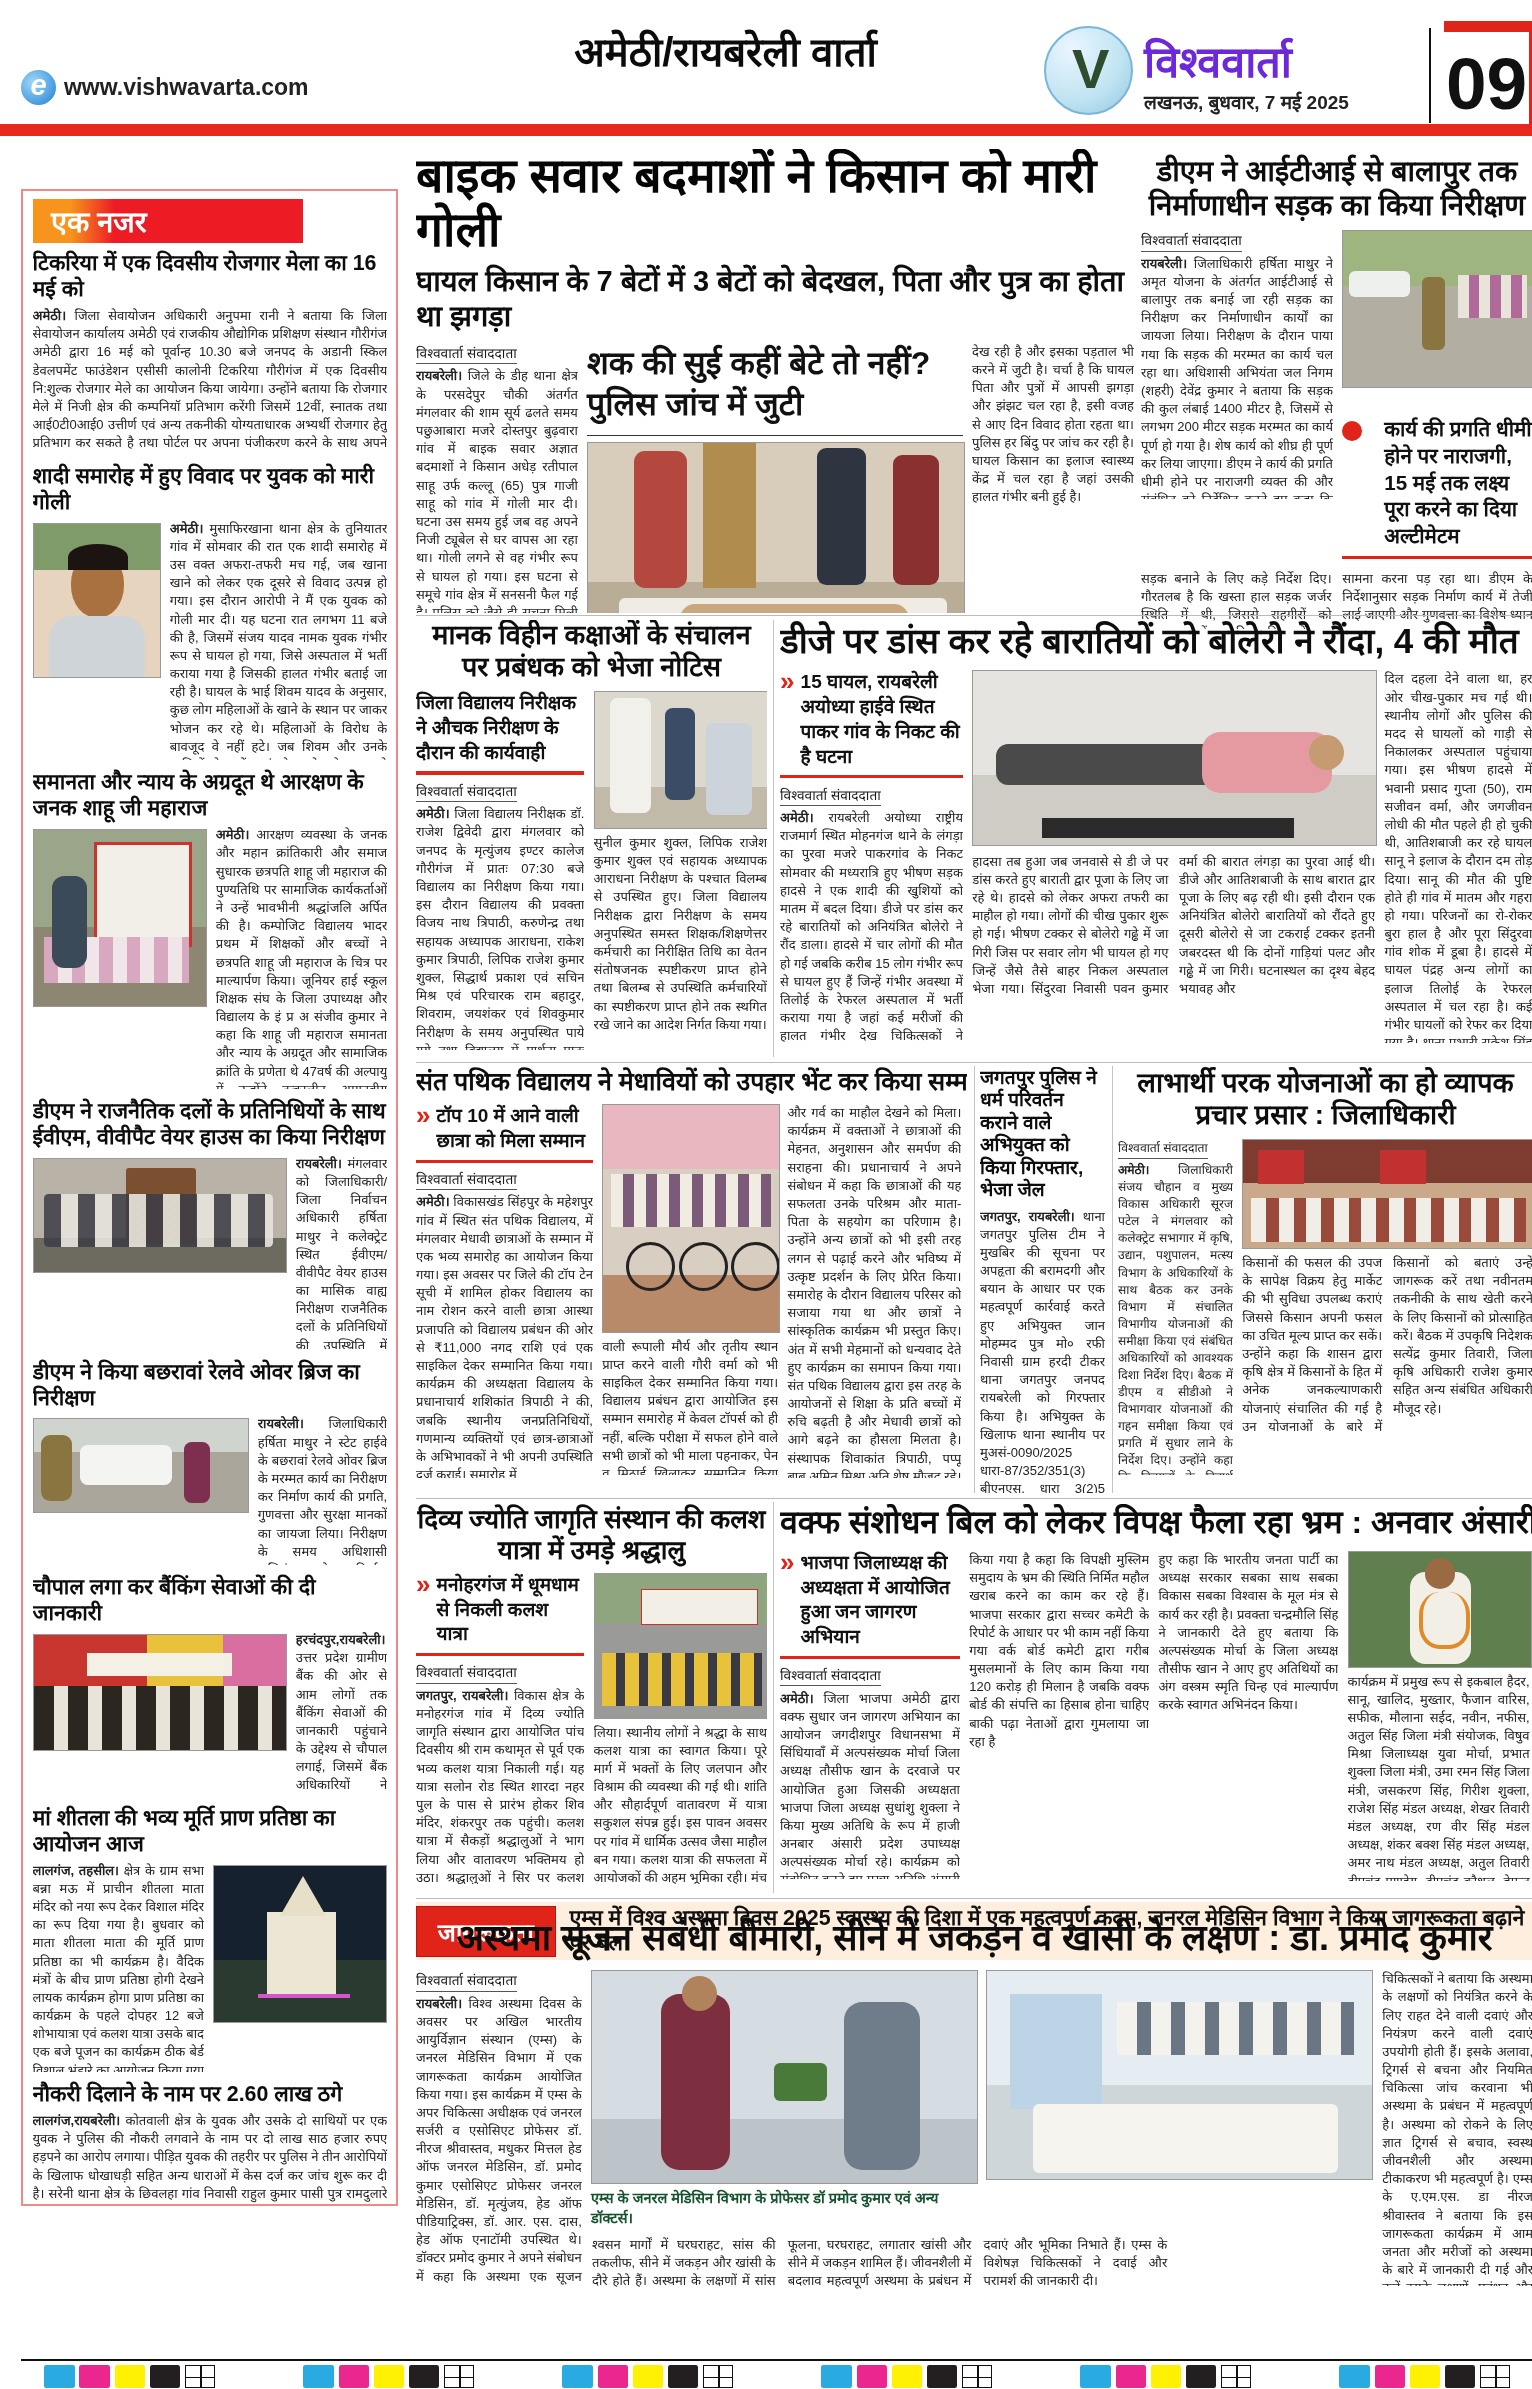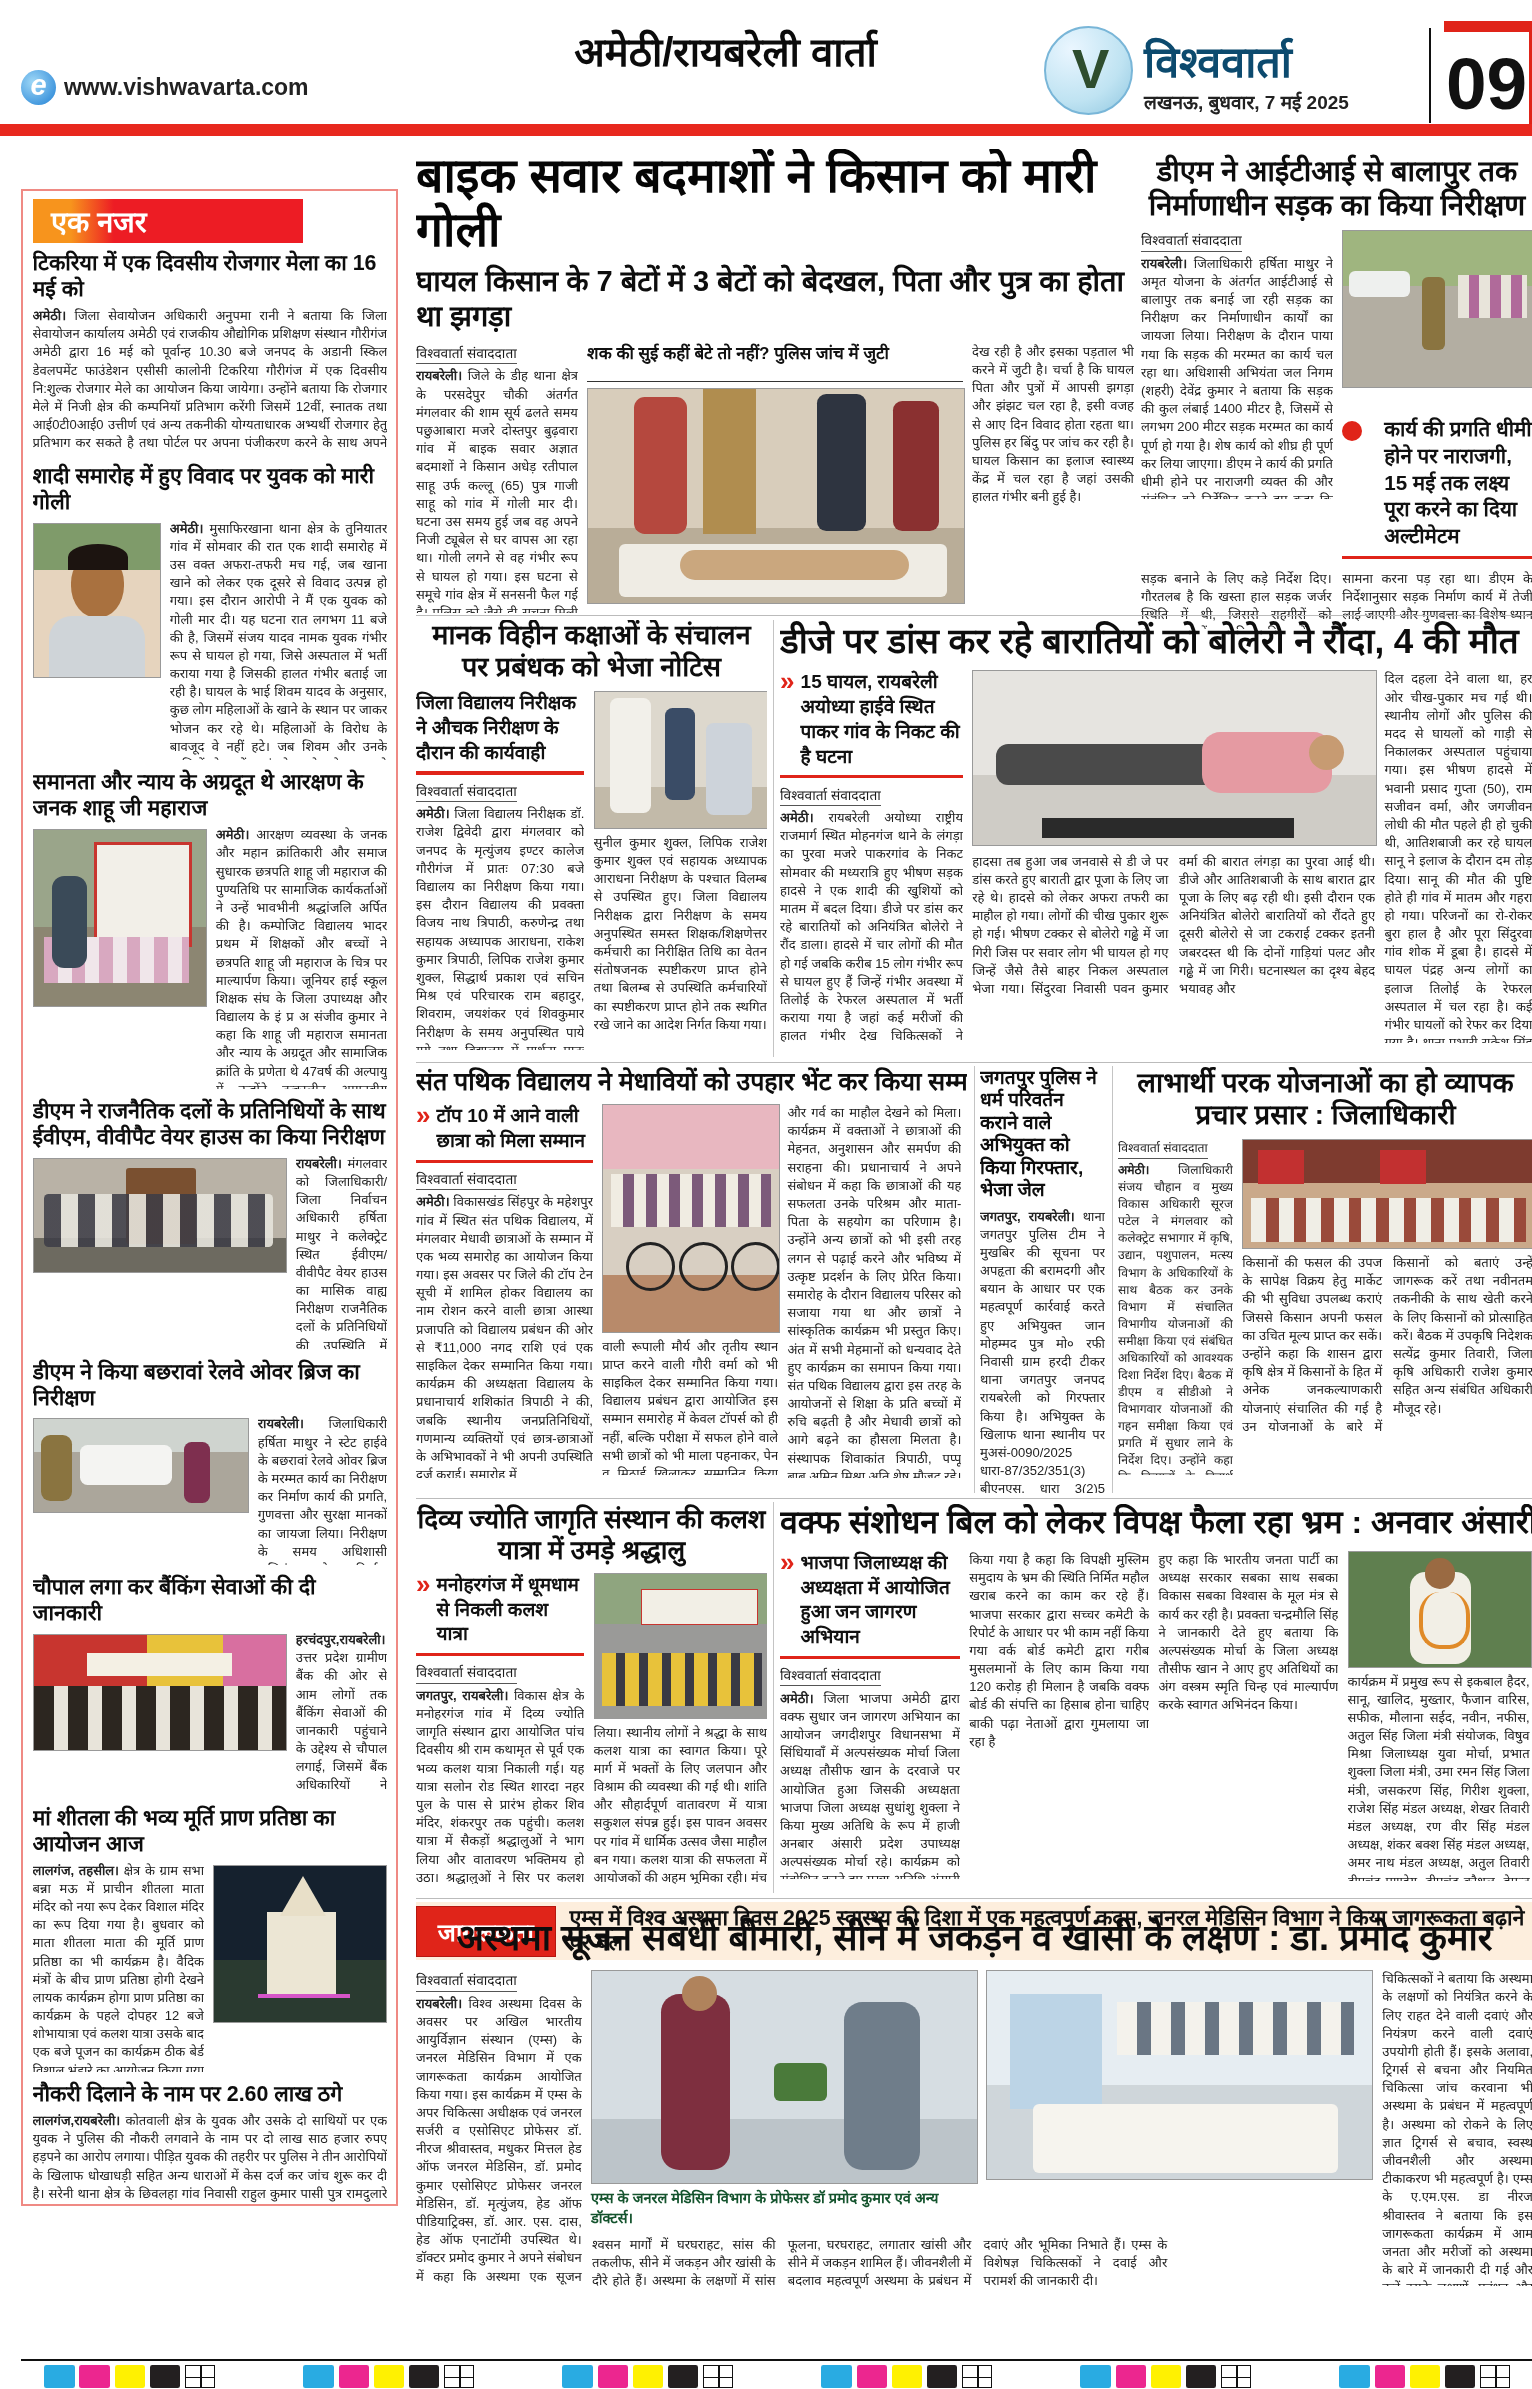--- a/index.html
+++ b/index.html
@@ -21,21 +21,21 @@
   .hairline-v{position:absolute;width:0.8px;background:#c4c4c4;}
   
   .site{position:absolute;left:21.4px;top:70px;display:flex;align-items:center;gap:7.6px;}
   .ie-ic{width:35px;height:35px;border-radius:50%;background:radial-gradient(circle at 35% 35%,#9fd8f7,#1f7fd4);position:relative;}
   .ie-ic:after{content:"e";position:absolute;left:9.2px;top:-1.5px;color:#fff;font-size:29px;font-weight:bold;font-style:italic;}
   .site-url{font-size:23px;font-weight:bold;color:#222;}
   .page-title{position:absolute;left:397px;top:23px;width:657px;text-align:center;font-size:40px;font-weight:800;color:#0b0b0b;}
   .brand-logo{position:absolute;left:1044px;top:26px;width:85px;height:85px;border-radius:50%;
       background:radial-gradient(circle at 30% 25%,#eaf6ff,#bfe3f2 60%,#8fc7e0);border:2.3px solid #79b6d8;}
   .brand-logo:after{content:"V";position:absolute;left:26px;top:7.6px;font-size:56px;font-weight:800;color:#2e4d2e;}
-  .brand-name{position:absolute;left:1144px;top:30.5px;font-size:43px;font-weight:800;color:#0c4a6e;}
+  .brand-name{position:absolute;left:1144px;top:30.5px;font-size:43px;font-weight:800;color:#6d28d9;}
   .edition{position:absolute;left:1144px;top:89px;font-size:19px;font-weight:bold;color:#222;}
   .pn-vline{position:absolute;left:1429px;top:27.5px;width:2.3px;height:95px;background:#111;}
   .pagenum{position:absolute;left:1444px;top:21.4px;width:85px;height:102px;border-top:11.5px solid #e02419;border-right:11.5px solid #e02419;
       display:flex;align-items:center;justify-content:center;font-size:73px;font-weight:bold;color:#111;}
   .redbar{position:absolute;left:0;top:124px;width:1533px;height:11.5px;background:#e8281e;}
   
   .leftbox{position:absolute;left:21.4px;top:189px;width:377px;height:2017px;border:2.3px solid #ef8a84;padding:7.6px 9.2px;box-sizing:border-box;overflow:hidden;}
   .eknajar{width:252px;height:44px;background:linear-gradient(90deg,#f7941d 0 14%,#ed1c24 30%);
       color:#fff;font-size:29px;font-weight:800;display:flex;align-items:center;padding-left:18.3px;margin-bottom:6.1px;}
   .lba{overflow:hidden;margin-bottom:7.6px;}
@@ -153,21 +153,21 @@
 
 <div class="sec" style="left:416px;top:149px;width:718px;height:464px">
   <div class="main-hl">बाइक सवार बदमाशों ने किसान को मारी गोली</div>
   <div class="main-sub">घायल किसान के 7 बेटों में 3 बेटों को बेदखल, पिता और पुत्र का होता था झगड़ा</div>
   <div class="row" style="margin-top:9.2px">
     <div class="col" style="width:162px;height:340px">
       <div class="byline">विश्ववार्ता संवाददाता</div>
       <p class="body-txt" style="margin:0"><b class="dl">रायबरेली।</b> <span>जिले के डीह थाना क्षेत्र के परसदेपुर चौकी अंतर्गत मंगलवार की शाम सूर्य ढलते समय पछुआबारा मजरे दोस्तपुर बुढ़वारा गांव में बाइक सवार अज्ञात बदमाशों ने किसान अधेड़ रतीपाल साहू उर्फ कल्लू (65) पुत्र गाजी साहू को गांव में गोली मार दी। घटना उस समय हुई जब वह अपने निजी ट्यूबेल से घर वापस आ रहा था। गोली लगने से वह गंभीर रूप से घायल हो गया। इस घटना से समूचे गांव क्षेत्र में सनसनी फैल गई है। पुलिस को जैसे ही सूचना मिली मौके पर पुलिस टीम पहुंची और घायल को स्थानीय स्वास्थ्य</span></p>
     </div>
     <div style="width:376px">
-      <div class="kicker" style="font-size:17px;border-bottom:1.5px solid #333;padding-bottom:16px">शक की सुई कहीं बेटे तो नहीं? पुलिस जांच में जुटी</div>
+      <div class="kicker" style="font-size:32px;border-bottom:1.5px solid #333;padding-bottom:9px">शक की सुई कहीं बेटे तो नहीं? पुलिस जांच में जुटी</div>
       <div class="ph" style="width:100%;height:214px;margin-top:6.1px;background:linear-gradient(180deg,#d8cdbb 0 65%,#b9ad98 65% 100%)">
         <div style="position:absolute;left:115px;top:0;width:53px;height:145px;background:#b08d4f"></div>
         <div style="position:absolute;left:46px;top:7.6px;width:53px;height:137px;background:#b5483e;border-radius:10.7px"></div>
         <div style="position:absolute;left:229px;top:4.6px;width:49px;height:137px;background:#2e3440;border-radius:9.2px"></div>
         <div style="position:absolute;left:305px;top:12.2px;width:46px;height:130px;background:#8a3030;border-radius:9.2px"></div>
         <div style="position:absolute;left:30.5px;bottom:6.1px;width:328px;height:53px;background:#efece4;border-radius:6.1px"></div>
         <div style="position:absolute;left:92px;bottom:23px;width:229px;height:30.5px;border-radius:15.3px;background:#caa77e"></div>
       </div>
 
     </div>

